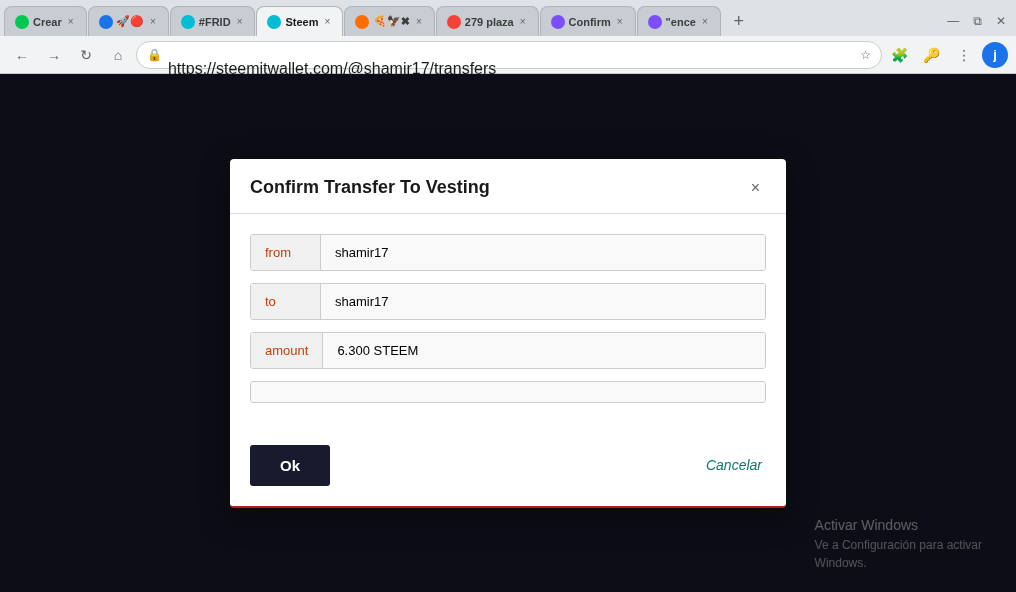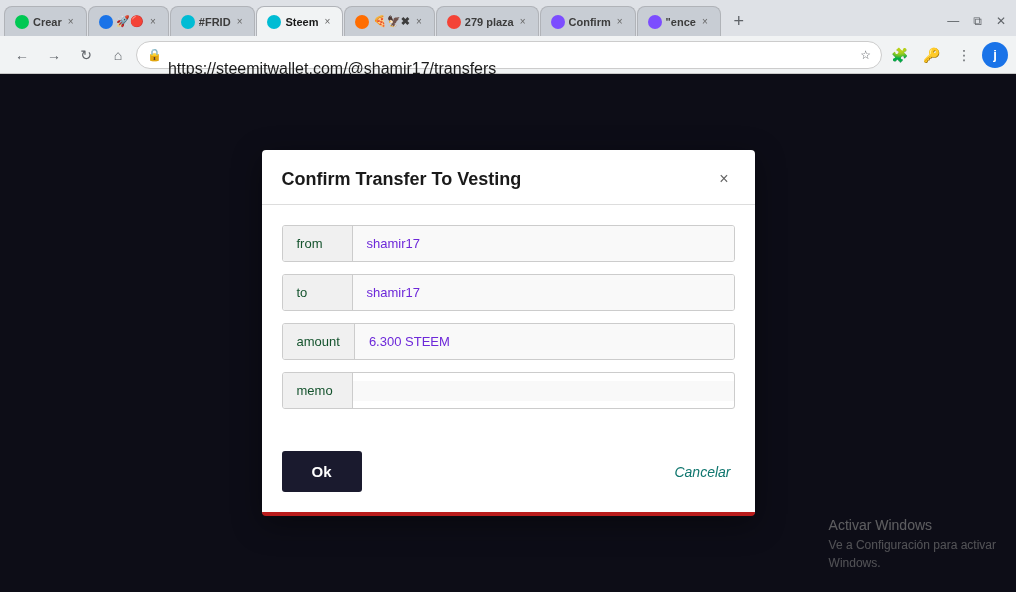--- a/index.html
+++ b/index.html
@@ -170,21 +170,21 @@
       position: relative;
       display: flex;
       align-items: center;
       justify-content: center;
     }
 
     
     .activate-windows {
       position: absolute;
       bottom: 20px;
-      right: 20px;
+      right: 34px;
       color: rgba(255,255,255,0.6);
       font-size: 12px;
       line-height: 1.5;
     }
 
     .activate-windows .title {
       font-size: 14px;
       font-weight: 400;
       color: rgba(255,255,255,0.7);
     }
@@ -196,24 +196,24 @@
       background: rgba(0,0,0,0.5);
       display: flex;
       align-items: center;
       justify-content: center;
     }
 
     
     .dialog {
       background: white;
       border-radius: 4px;
-      width: 493px;
+      width: 556px;
       padding: 0;
       box-shadow: 0 8px 30px rgba(0,0,0,0.4);
-      border-bottom: 4px solid #b91c1c;
+      border-bottom: 2px solid #b91c1c;
       position: relative;
     }
 
     .dialog-header {
       padding: 18px 20px 14px 20px;
       border-bottom: 1px solid #ddd;
       display: flex;
       align-items: center;
       justify-content: space-between;
     }
@@ -243,30 +243,30 @@
       margin-bottom: 12px;
       border: 1px solid #ccc;
       border-radius: 3px;
       overflow: hidden;
     }
 
     .field-label {
       background: #f0f0f0;
       padding: 10px 14px;
       font-size: 13px;
-      color: #14532d;
+      color: #c2410c;
       min-width: 70px;
       border-right: 1px solid #ccc;
       font-weight: 500;
     }
 
     .field-value {
       padding: 10px 14px;
       font-size: 13px;
-      color: #6d28d9;
+      color: #000000;
       flex: 1;
       background: #f9f9f9;
     }
 
     .field-value.empty {
       color: #aaa;
     }
 
     .dialog-footer {
       padding: 10px 8px 20px 20px;
@@ -401,21 +401,20 @@
             <div class="field-label">to</div>
             <div class="field-value">shamir17</div>
           </div>
 
           <div class="field-row">
             <div class="field-label">amount</div>
             <div class="field-value">6.300 STEEM</div>
           </div>
 
           <div class="field-row">
-            <div class="field-label">memo</div>
             <div class="field-value empty"></div>
           </div>
 
         </div>
 
         <div class="dialog-footer">
           <button class="btn-ok">Ok</button>
           <button class="btn-cancel">Cancelar</button>
         </div>
 

